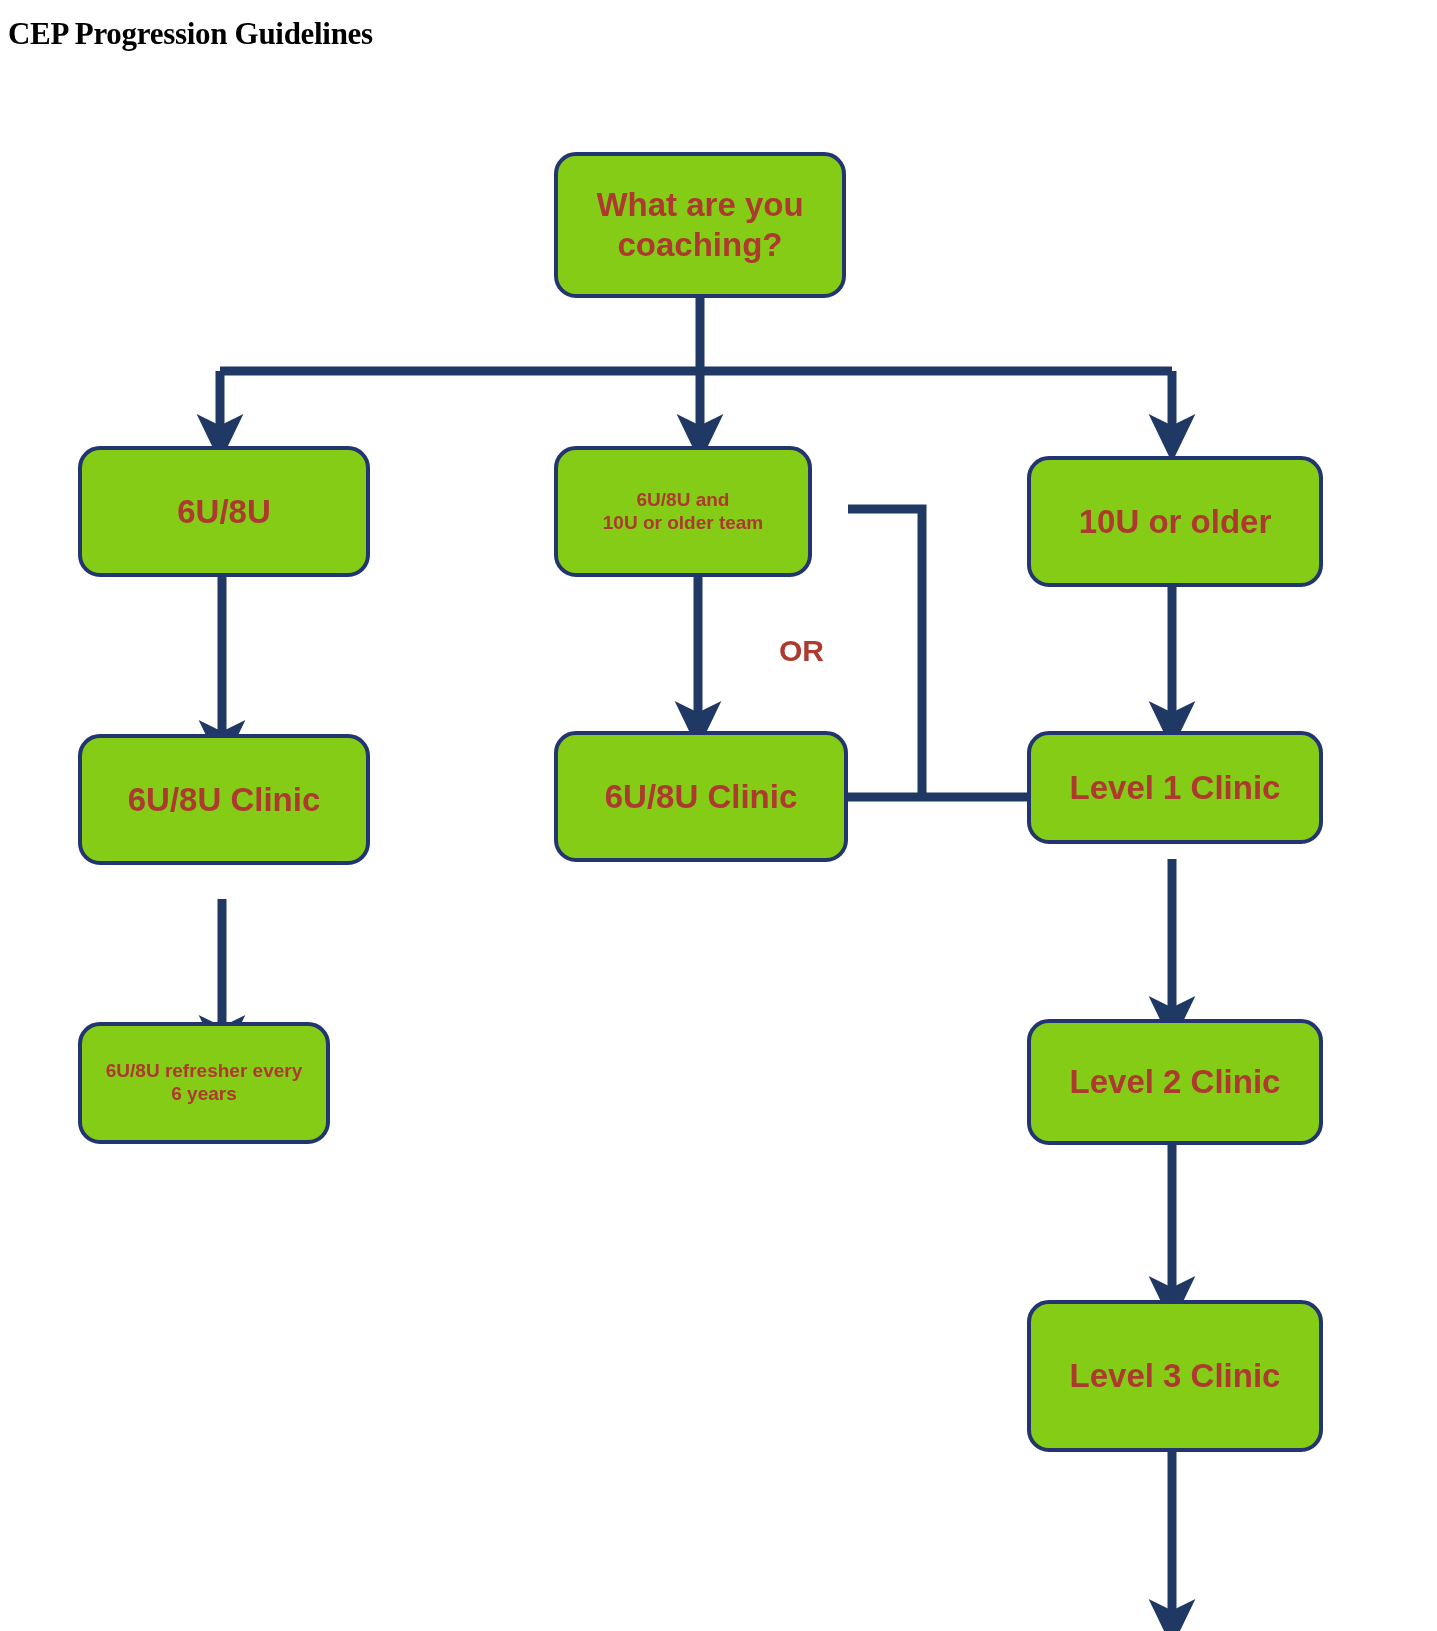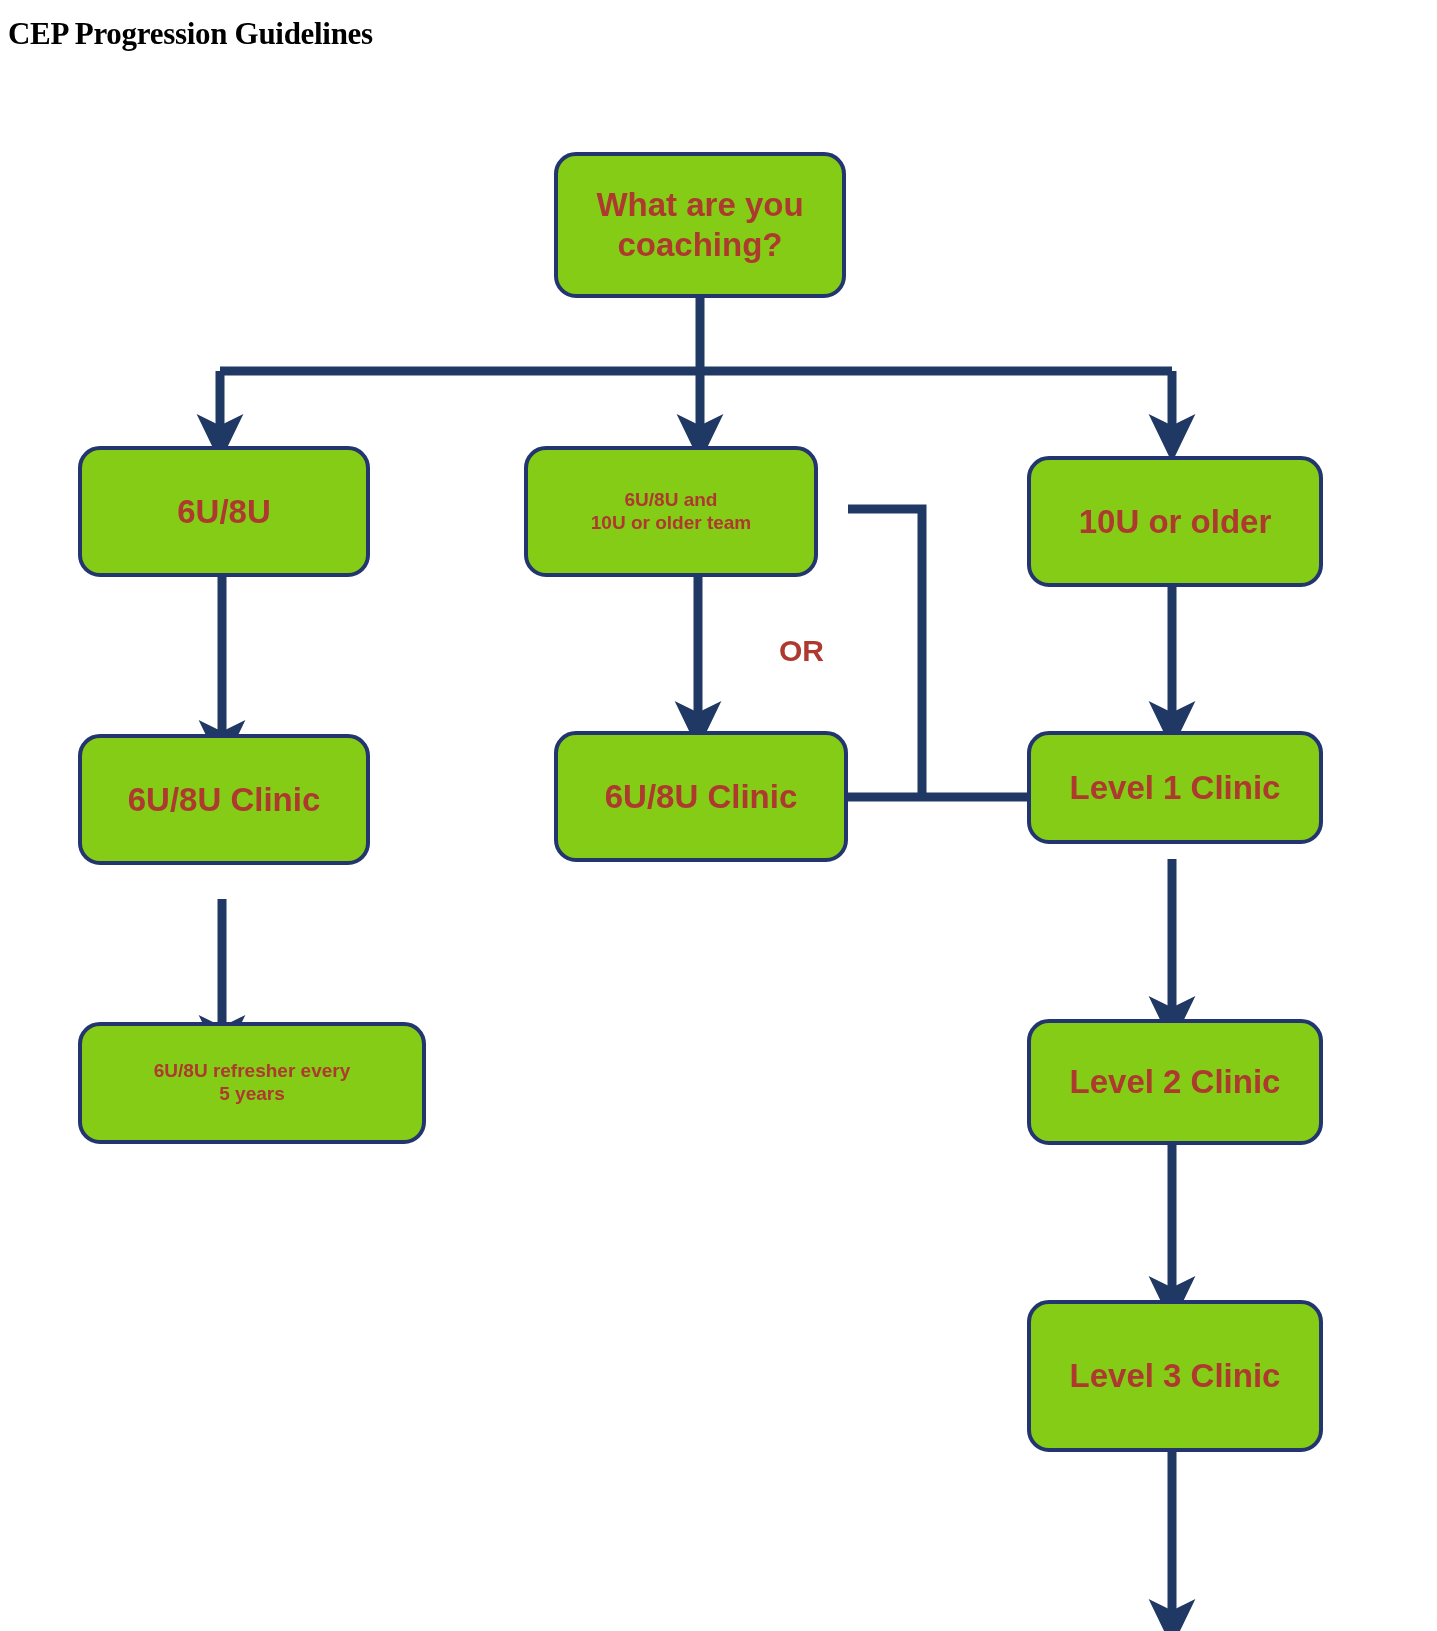--- a/index.html
+++ b/index.html
@@ -106,21 +106,21 @@
   <span>
     <span>What are you</span><br>
     <span>coaching?</span>
   </span>
 </div>
 
 <div class="node node-lg" style="left:78px; top:446px; width:292px; height:131px;">
   <span>6U/8U</span>
 </div>
 
-<div class="node node-sm" style="left:524px; top:446px; width:294px; height:131px;">
+<div class="node node-sm" style="left:554px; top:446px; width:258px; height:131px;">
   <span>
     <span>6U/8U  and</span><br>
     <span>10U or older team</span>
   </span>
 </div>
 
 <div class="node node-lg" style="left:1027px; top:446px; width:296px; height:131px;margin-top:10px;">
   <span>10U or older</span>
 </div>
 
@@ -129,24 +129,24 @@
 </div>
 
 <div class="node node-lg" style="left:554px; top:731px; width:294px; height:131px;">
   <span>6U/8U Clinic</span>
 </div>
 
 <div class="node node-lg" style="left:1027px; top:731px; width:296px; height:113px;">
   <span>Level 1 Clinic</span>
 </div>
 
-<div class="node node-sm" style="left:78px; top:1022px; width:348px; height:122px;">
+<div class="node node-sm" style="left:78px; top:1022px; width:252px; height:122px;">
   <span>
     <span>6U/8U refresher every</span><br>
-    <span>5 years</span>
+    <span>6 years</span>
   </span>
 </div>
 
 <div class="node node-lg" style="left:1027px; top:1019px; width:296px; height:126px;">
   <span>Level 2 Clinic</span>
 </div>
 
 <div class="node node-lg" style="left:1027px; top:1300px; width:296px; height:152px;">
   <span>Level 3 Clinic</span>
 </div>

